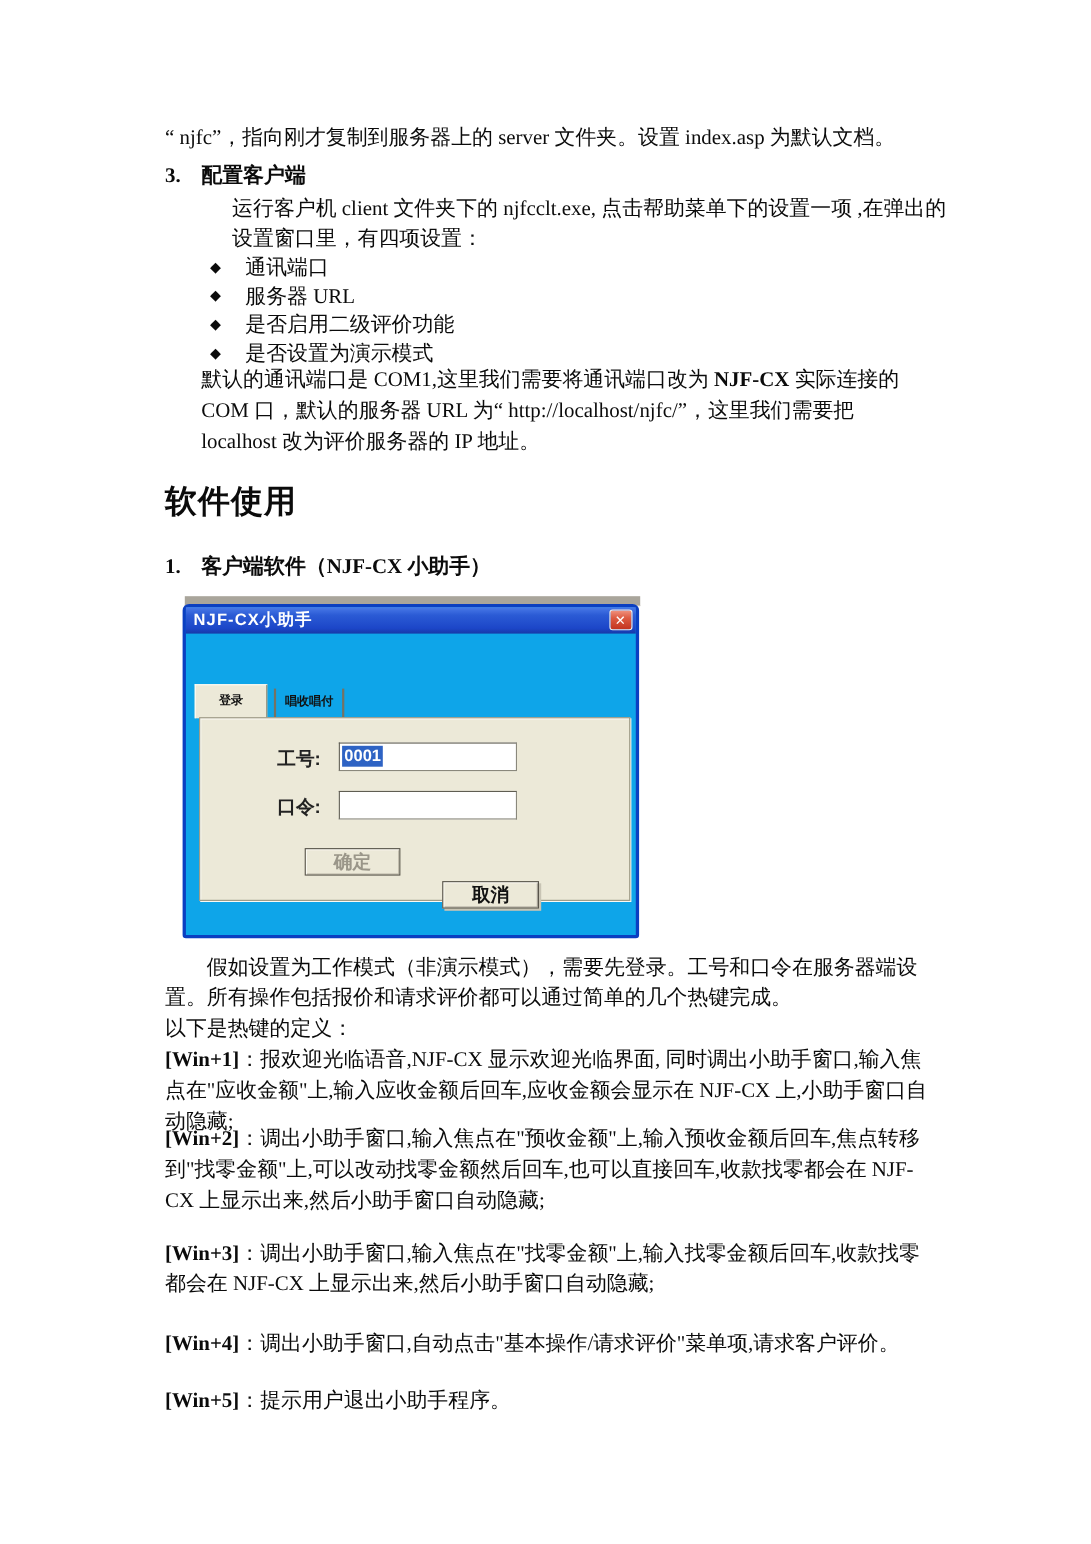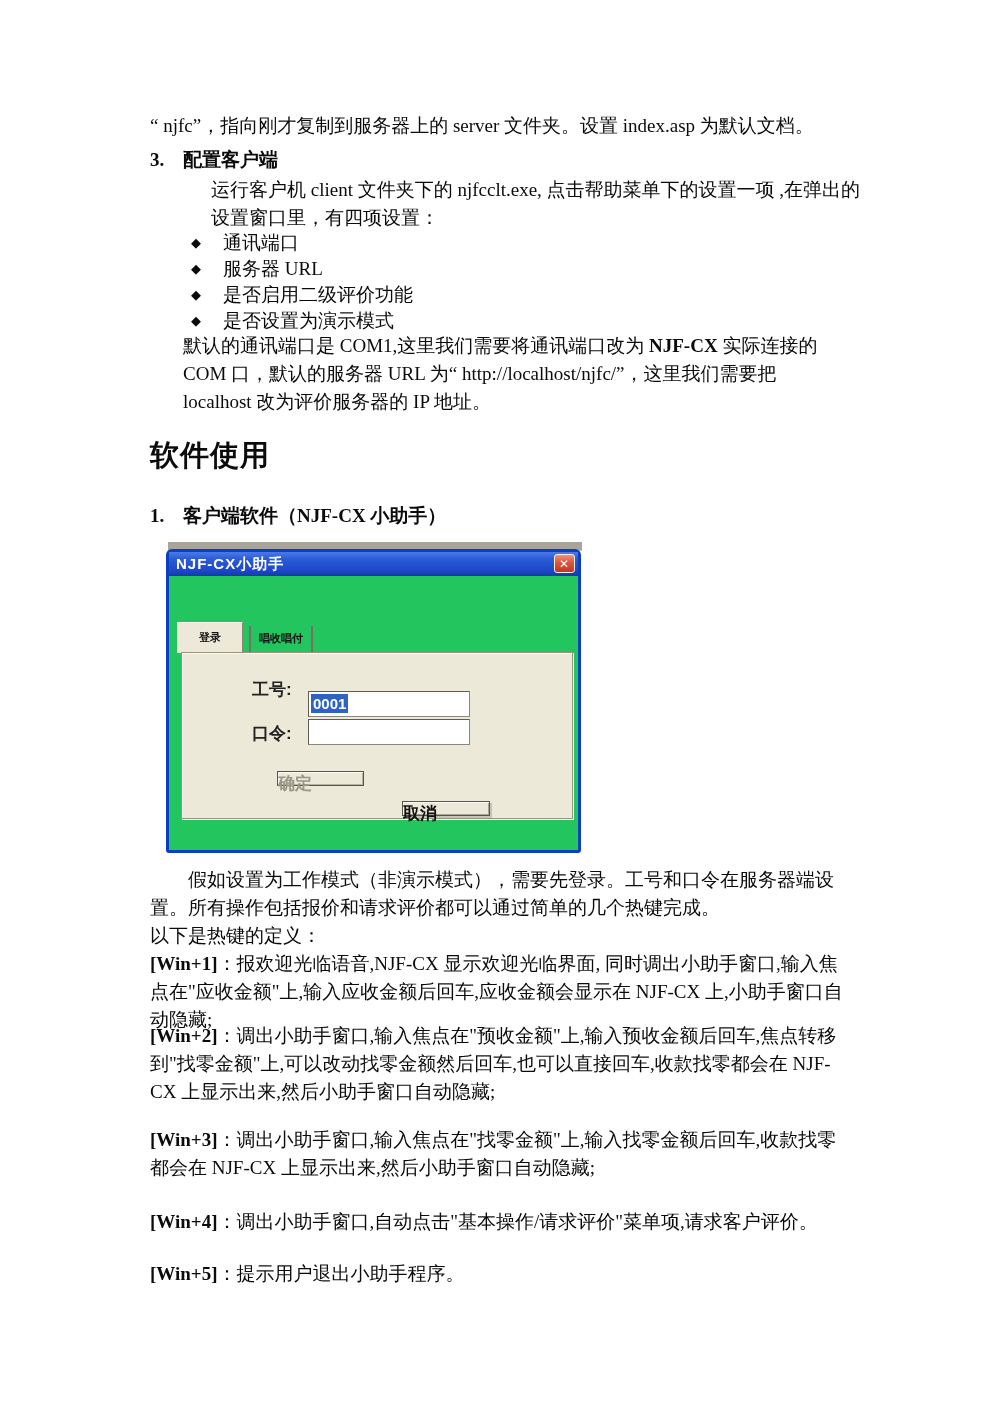--- a/index.html
+++ b/index.html
@@ -21,21 +21,21 @@
   .h1{font-size:29px;font-weight:bold;font-family:"Liberation Sans","DejaVu Sans",sans-serif;letter-spacing:1px;}
   .hotkey p{margin:0;}
   .firstline-indent{text-indent:38px;}
 
   
   .shot{left:166px;top:542px;width:420px;height:312px;}
   .shot-topstrip{position:absolute;left:2px;top:0;width:414px;height:8px;background:#a9a59b;border-bottom:1px solid #c9c5b9;}
   .dlg{
     position:absolute;left:0;top:7px;width:415px;height:304px;
     border:3px solid #0b3fc1;border-radius:6px 6px 3px 3px;
-    background:#22c55e;box-sizing:border-box;
+    background:#0ea5e9;box-sizing:border-box;
     font-family:"Liberation Sans","DejaVu Sans",sans-serif;
   }
   .titlebar{
     position:absolute;left:0;top:0;right:0;height:24px;
     background:linear-gradient(180deg,#4a7ae8 0%,#2b5bd5 30%,#1c46c8 80%,#1639a8 100%);
     color:#fff;font-size:15px;font-weight:bold;line-height:24px;
     padding-left:7px;letter-spacing:1px;
   }
   .close-btn{
     position:absolute;right:3px;top:2px;width:21px;height:19px;
@@ -78,24 +78,24 @@
     box-shadow:inset 1px 1px 0 #fbfaf4, 1px 1px 0 #fbfaf4;
   }
   .fld-label{position:absolute;font-size:17px;font-weight:bold;color:#222;}
   .textbox{
     position:absolute;width:162px;height:26px;background:#fff;
     border:1px solid #8a887c;border-top-color:#5f5d52;border-left-color:#5f5d52;
     box-sizing:border-box;font-size:15px;line-height:24px;padding-left:2px;
   }
   .sel{background:#2e63c4;color:#fff;padding:1px 2px;font-weight:bold;}
   .btn{
-    position:absolute;height:15px;background:#ece9d8;
+    position:absolute;height:25px;background:#ece9d8;
     border:1px solid #58544a;
     box-shadow:inset 1px 1px 0 #fdfcf6, inset -1px -1px 0 #a8a498, 2px 2px 0 #c8c4b4;
-    font-size:17px;font-weight:bold;text-align:left;line-height:23px;color:#111;
+    font-size:17px;font-weight:bold;text-align:center;line-height:23px;color:#111;
     box-sizing:border-box;
   }
   .btn.disabled{color:#9a9689;box-shadow:inset 1px 1px 0 #fdfcf6, inset -1px -1px 0 #b8b4a4;}
   .statusbar{
     position:absolute;left:0;right:0;bottom:0;height:27px;
     border-top:1px solid #9c9884;box-shadow:0 1px 0 #fff inset;
     font-size:15px;font-weight:bold;line-height:26px;padding-left:6px;color:#111;
   }
 </style>
 </head>
@@ -149,21 +149,21 @@
     </div>
 
 
     <div class="tabstrip">
       <div class="tab active">登录</div>
       <div class="tab inactive">唱收唱付</div>
     </div>
 
     <div class="tabpanel">
       <span class="fld-label" style="left:70px;top:25px;">工号:</span>
-      <div class="textbox" style="left:126px;top:22px;margin-top:16px;">
+      <div class="textbox" style="left:126px;top:22px;">
         <span class="sel">0001</span>
       </div>
       <span class="fld-label" style="left:70px;top:69px;">口令:</span>
       <div class="textbox" style="left:126px;top:66px;">
         <span></span>
       </div>
       <div class="btn disabled" style="left:95px;top:118px;width:87px;">确定</div>
       <div class="btn" style="left:220px;top:118px;width:88px;margin-top:30px;">取消</div>
     </div>
 

